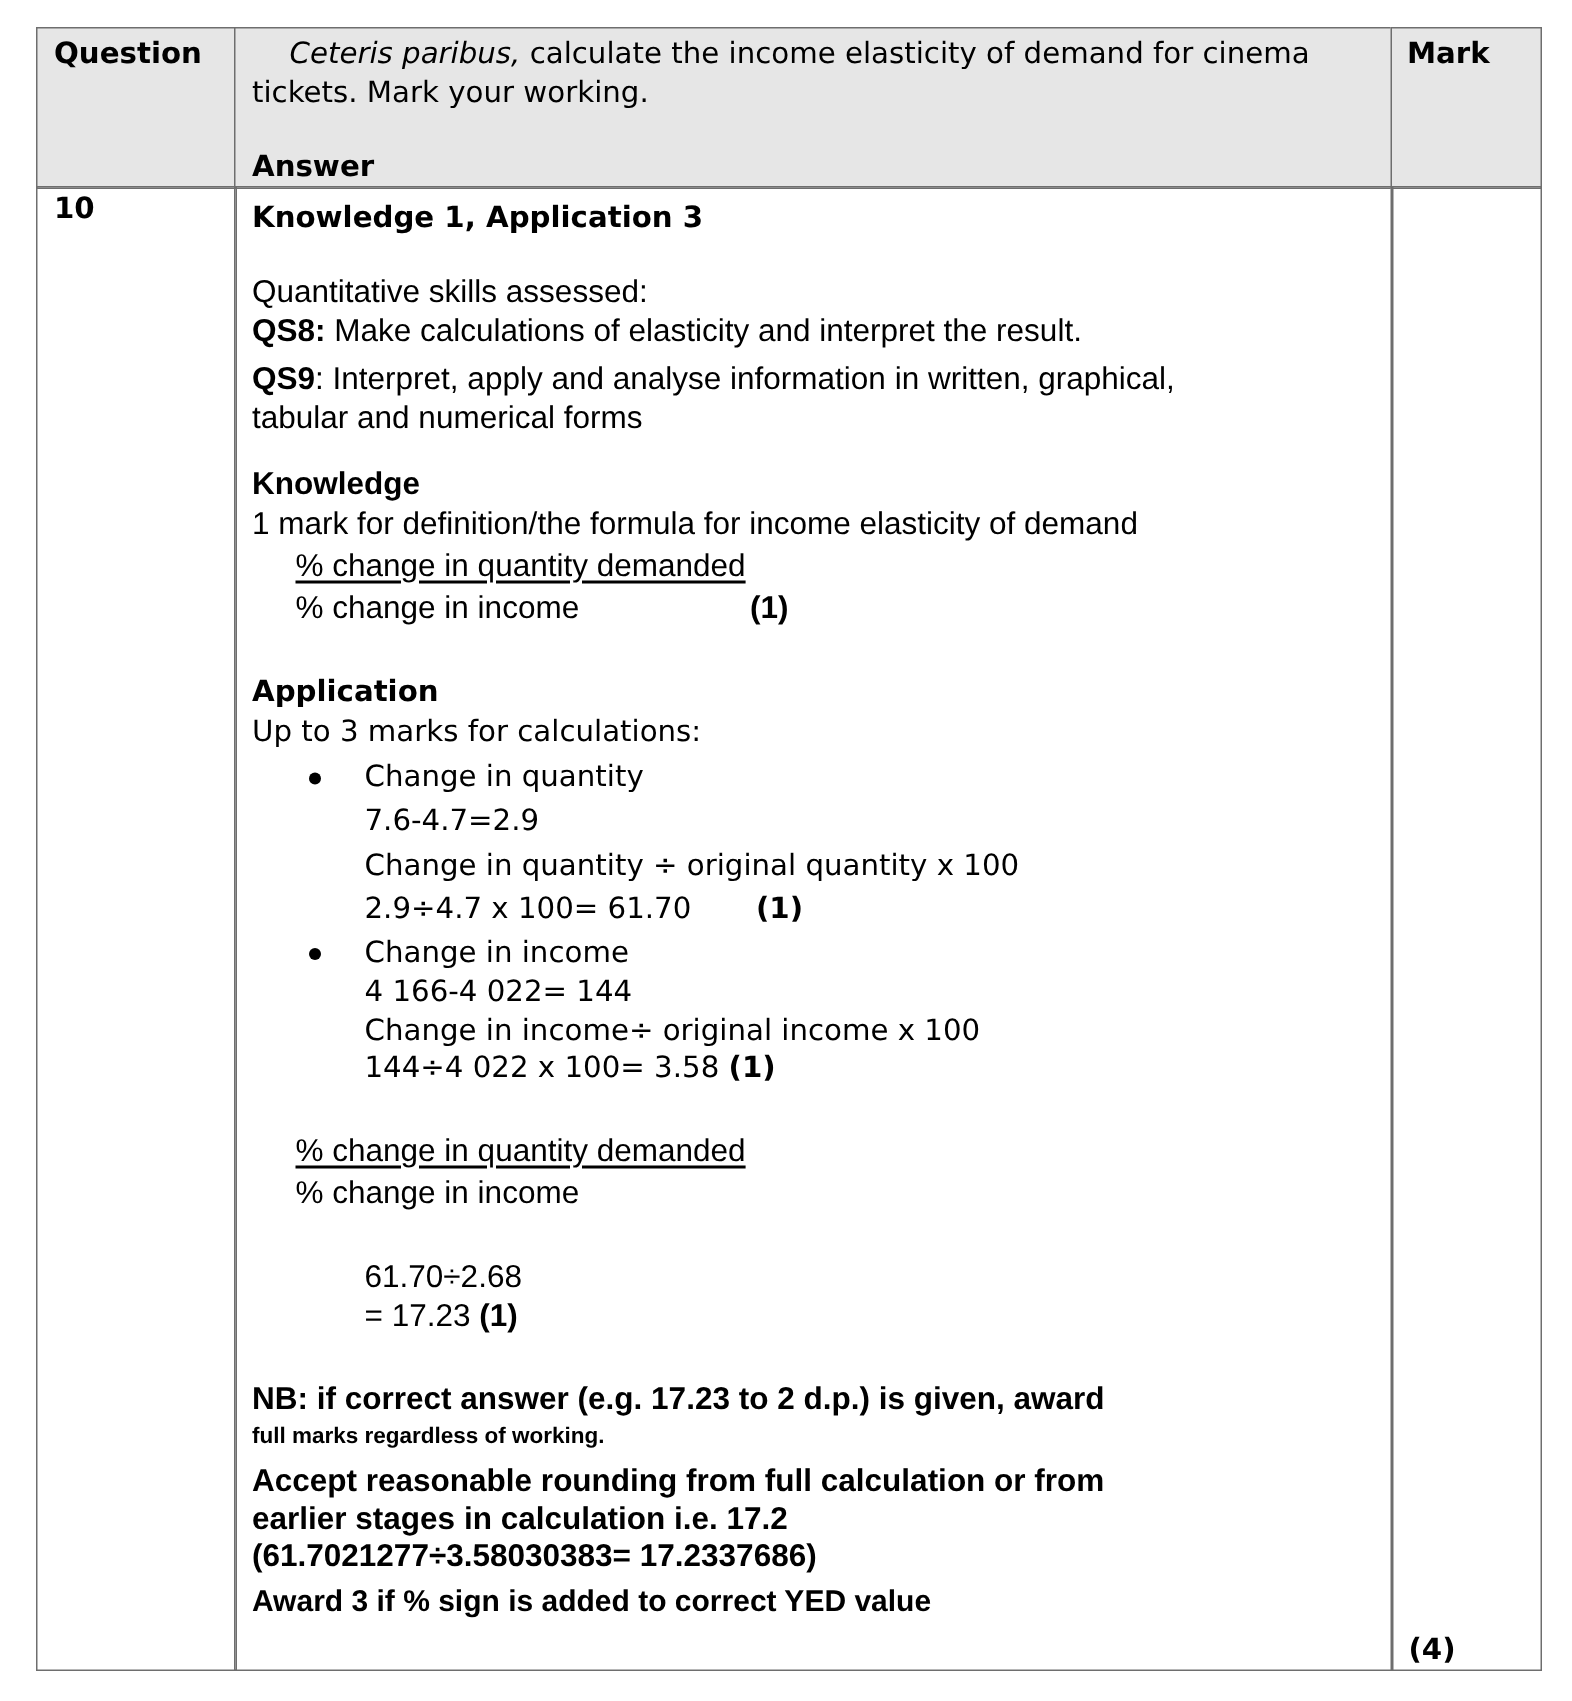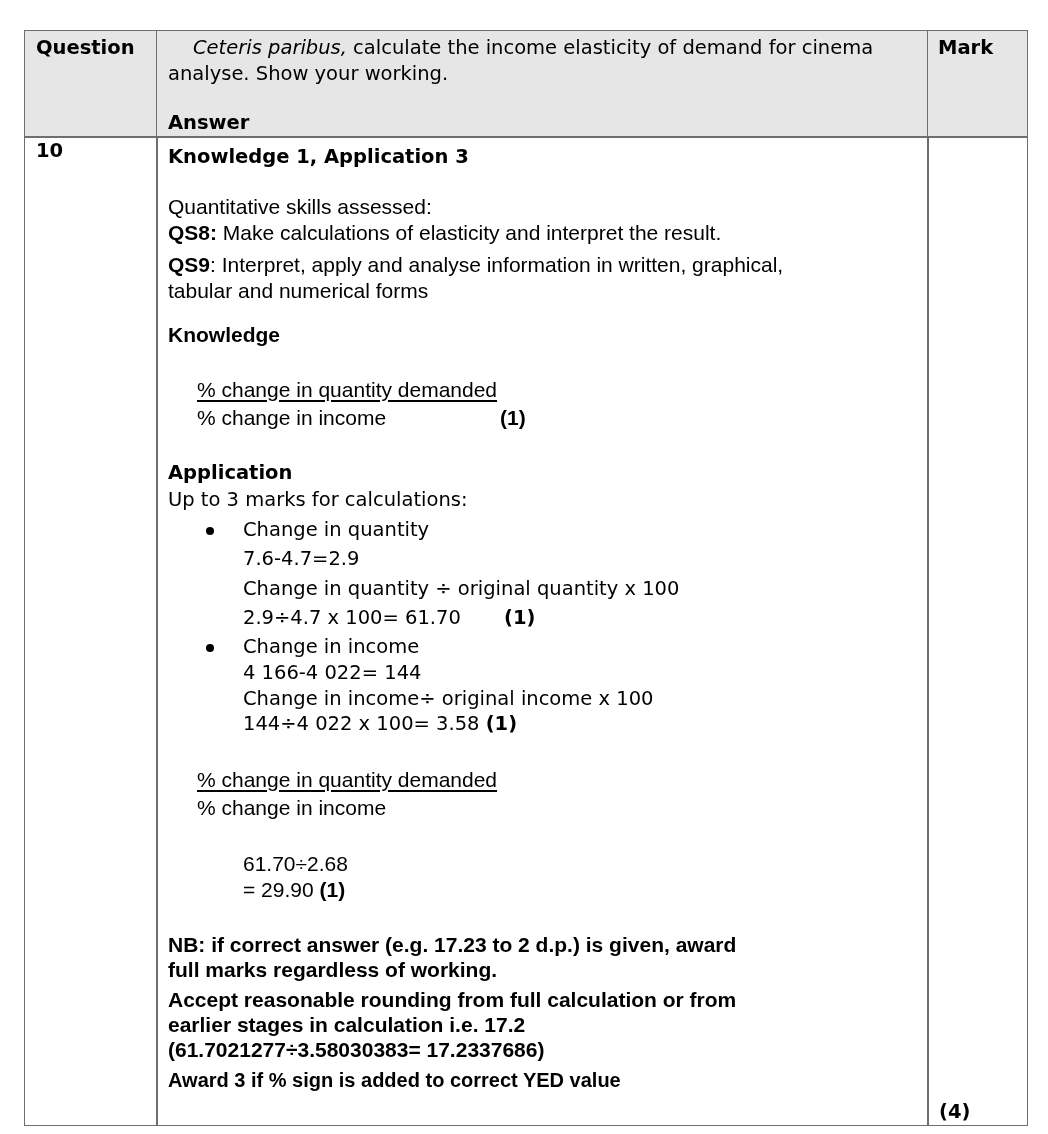--- a/index.html
+++ b/index.html
@@ -1,56 +1,57 @@
 <!DOCTYPE html>
 <html><head>
   <meta charset="utf-8">
   <style>
     html, body { margin: 0; padding: 0; background: #ffffff; }
     body { width: 1048px; height: 1134px; position: relative; font-family: "DejaVu Sans", sans-serif; color: #000; font-size: 19.5px; }
-    .tbl { position: absolute; left: 24px; top: 30px; width: 1004px; height: 897px; }
+    .tbl { position: absolute; left: 24px; top: 18px; width: 1004px; height: 897px; }
     .cell { position: absolute; box-sizing: border-box; border: 1.5px solid #6e6e6e; }
     .hdr { background: #e6e6e6; }
     .b { font-weight: bold; }
     .i { font-style: italic; }
     .line { position: absolute; white-space: nowrap; line-height: 24px; }
     .u { text-decoration: underline; text-underline-offset: 3px; }
     .bullet { position: absolute; width: 8px; height: 8px; border-radius: 50%; background: #000; }
     .narrow { font-family: "Liberation Sans", sans-serif; }
   </style>
 </head>
 <body>
 
 <div class="tbl">
 
   <div class="cell hdr" style="left:0;top:0;width:134px;height:108px;">
     <span class="line b" style="left:11px;top:5px;">Question</span>
   </div>
   <div class="cell hdr" style="left:132px;top:0;width:773px;height:108px;">
     <span class="line" style="left:11px;top:5px;margin-left:25px;"><span class="i">Ceteris paribus,</span><span> calculate the income elasticity of demand for cinema</span></span>
-    <span class="line" style="left:11px;top:31px;">analyse. Show your working.</span>
+    <span class="line" style="left:11px;top:31px;">tickets. Mark your working.</span>
     <span class="line b" style="left:11px;top:80px;">Answer</span>
   </div>
   <div class="cell hdr" style="left:903px;top:0;width:101px;height:108px;">
     <span class="line b" style="left:10px;top:5px;">Mark</span>
   </div>
 
   <div class="cell" style="left:0;top:106px;width:134px;height:990px;">
     <span class="line b" style="left:11px;top:2px;">10</span>
   </div>
 
   <div class="cell" style="left:132px;top:106px;width:773px;height:990px;">
     <span class="line b" style="left:11px;top:8px;">Knowledge 1, Application 3</span>
 
     <span class="line narrow" style="left:11px;top:58px;font-size:21px;">Quantitative skills assessed:</span>
     <span class="line narrow" style="left:11px;top:84px;font-size:21px;"><span class="b">QS8:</span><span> Make calculations of elasticity and interpret the result.</span></span>
     <span class="line narrow" style="left:11px;top:116px;font-size:21px;"><span class="b">QS9</span><span>: Interpret, apply and analyse information in written, graphical,</span></span>
     <span class="line narrow" style="left:11px;top:142px;font-size:21px;">tabular and numerical forms</span>
 
     <span class="line b narrow" style="left:11px;top:186px;font-size:21px;">Knowledge</span>
+    <span class="line narrow" style="left:11px;top:213px;font-size:21px;">1 mark for definition/the formula for income elasticity of demand</span>
     <span class="line narrow u" style="left:40px;top:241px;font-size:21px;">% change in quantity demanded</span>
     <span class="line narrow" style="left:40px;top:269px;font-size:21px;">% change in income</span>
     <span class="line b narrow" style="left:343px;top:269px;font-size:21px;">(1)</span>
 
     <span class="line b" style="left:11px;top:324px;">Application</span>
     <span class="line" style="left:11px;top:351px;">Up to 3 marks for calculations:</span>
 
     <span class="bullet" style="left:49px;top:390px;"></span>
     <span class="line" style="left:86px;top:381px;">Change in quantity</span>
     <span class="line" style="left:86px;top:410px;">7.6-4.7=2.9</span>
@@ -60,24 +61,24 @@
 
     <span class="bullet" style="left:49px;top:507px;"></span>
     <span class="line" style="left:86px;top:498px;">Change in income</span>
     <span class="line" style="left:86px;top:524px;">4 166-4 022= 144</span>
     <span class="line" style="left:86px;top:550px;text-align:right;">Change in income÷ original income x 100</span>
     <span class="line" style="left:86px;top:575px;"><span>144÷4 022 x 100= 3.58</span> <span class="b">(1)</span></span>
 
     <span class="line narrow u" style="left:40px;top:631px;font-size:21px;">% change in quantity demanded</span>
     <span class="line narrow" style="left:40px;top:659px;font-size:21px;">% change in income</span>
     <span class="line narrow" style="left:86px;top:715px;font-size:21px;">61.70÷2.68</span>
-    <span class="line narrow" style="left:86px;top:741px;font-size:21px;"><span>= 29.90</span> <span class="b">(1)</span></span>
+    <span class="line narrow" style="left:86px;top:741px;font-size:21px;"><span>= 17.23</span> <span class="b">(1)</span></span>
 
     <span class="line b narrow" style="left:11px;top:796px;font-size:21px;">NB: if correct answer (e.g. 17.23 to 2 d.p.) is given, award</span>
-    <span class="line b narrow" style="left:11px;top:821px;font-size:21px;">full marks regardless of working.</span>
+    <span class="line b narrow" style="left:11px;top:821px;font-size:15px;">full marks regardless of working.</span>
     <span class="line b narrow" style="left:11px;top:851px;font-size:21px;">Accept reasonable rounding from full calculation or from</span>
     <span class="line b narrow" style="left:11px;top:876px;font-size:21px;">earlier stages in calculation i.e. 17.2</span>
     <span class="line b narrow" style="left:11px;top:901px;font-size:21px;">(61.7021277÷3.58030383= 17.2337686)</span>
     <span class="line b narrow" style="left:11px;top:931px;font-size:20px;">Award 3 if % sign is added to correct YED value</span>
   </div>
 
   <div class="cell" style="left:903px;top:106px;width:101px;height:990px;">
     <span class="line b" style="left:11px;top:963px;">(4)</span>
   </div>
 </div>

